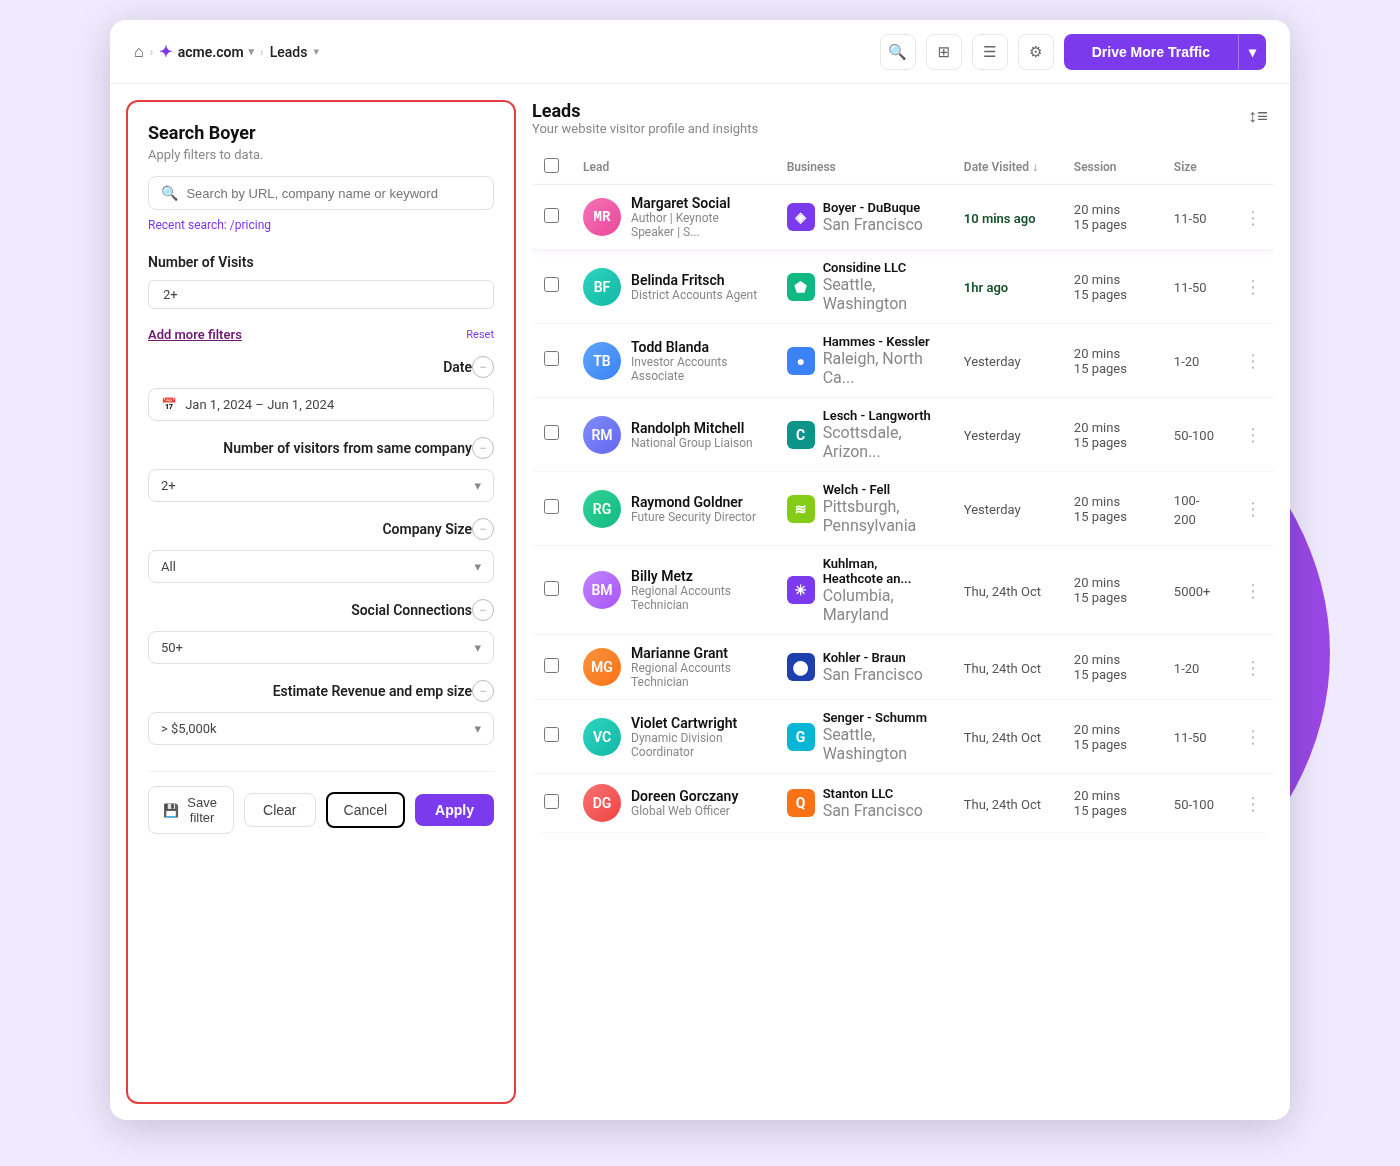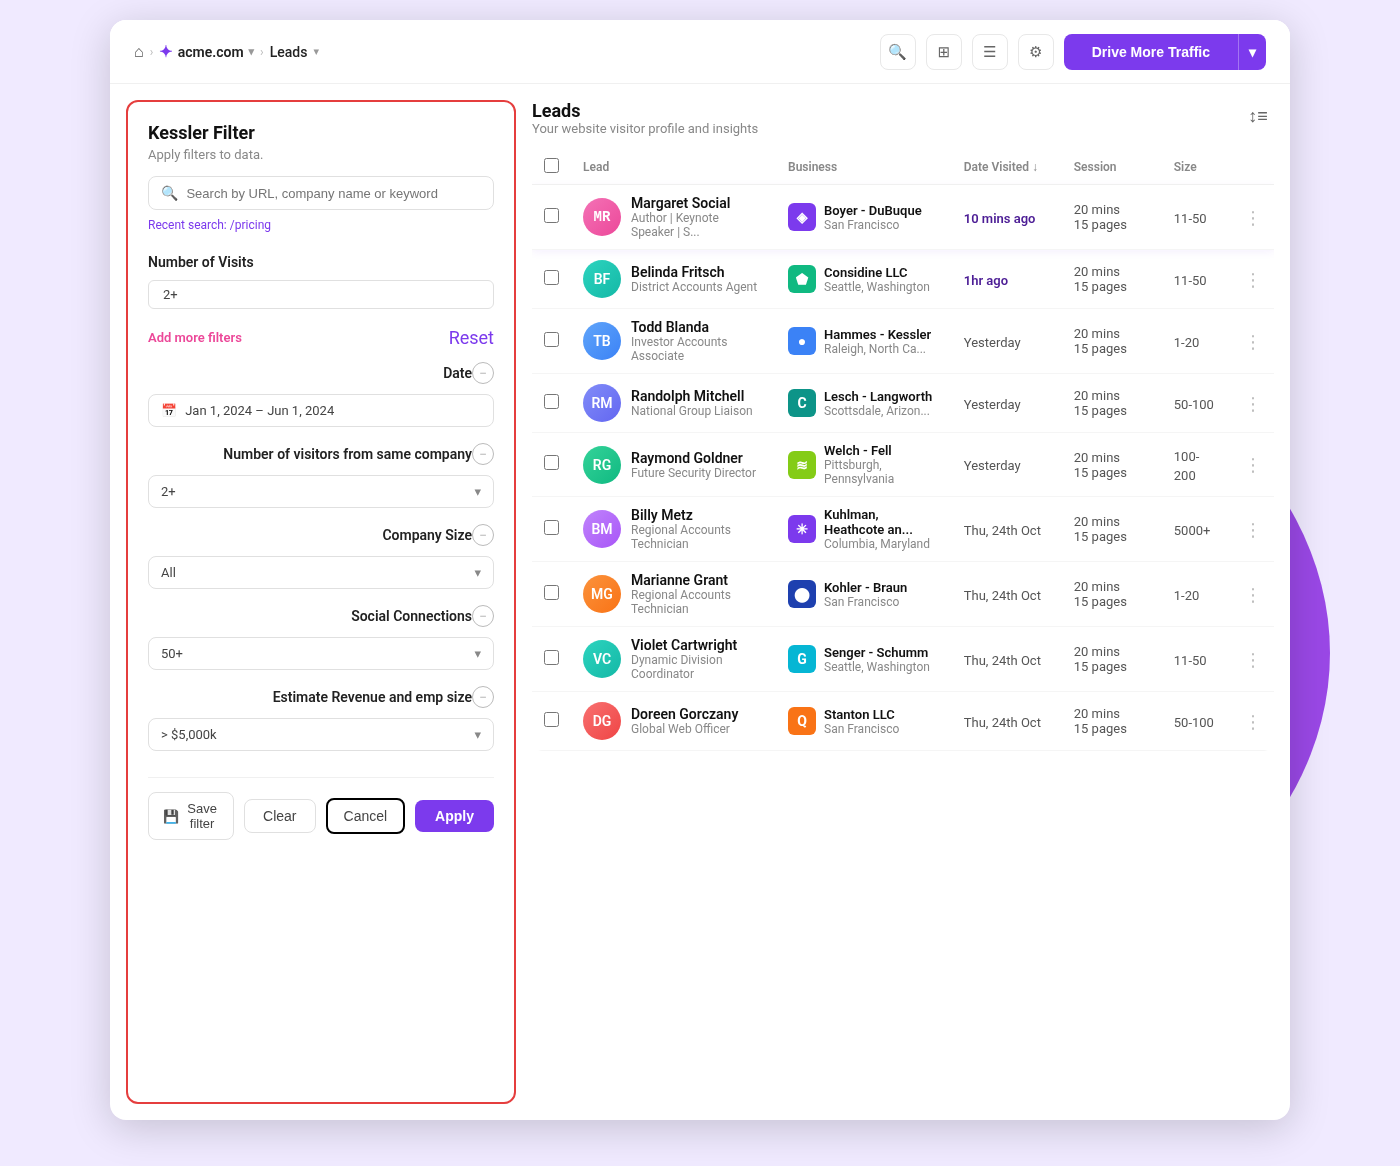--- a/index.html
+++ b/index.html
@@ -216,24 +216,25 @@
 
     .add-more-row {
       display: flex;
       align-items: center;
       justify-content: space-between;
       margin-bottom: 14px;
     }
     .add-more-row .label {
       font-size: 13px;
       font-weight: 600;
-      color: #ec4899;
+      color: #701a75;
+      text-decoration: underline;
     }
     .reset-link {
-      font-size: 18px;
+      font-size: 11px;
       color: #7c3aed;
       cursor: pointer;
     }
 
     .filter-row {
       display: flex;
       align-items: center;
       justify-content: flex-end;
       margin-bottom: 10px;
     }
@@ -433,25 +434,25 @@
       font-weight: 700;
       color: #fff;
       flex-shrink: 0;
     }
     .biz-name {
       font-size: 13px;
       font-weight: 600;
       color: #111;
     }
     .biz-location {
-      font-size: 12px;
+      font-size: 16px;
       color: #888;
     }
     .date-hot {
-      color: #4c1d95;
+      color: #14532d;
       font-weight: 600;
       font-size: 13px;
     }
     .date-normal {
       color: #555;
       font-size: 13px;
     }
     .session-cell {
       font-size: 13px;
       color: #555;
@@ -538,21 +539,21 @@
         <span class="main-part">Drive More Traffic</span>
         <span class="divider-v"></span>
         <span class="arrow-part">▾</span>
       </button>
     </div>
   </div>
 
   <div class="main-area">
 
     <div class="filter-panel">
-      <h2>Kessler Filter</h2>
+      <h2>Search Boyer</h2>
       <div class="subtitle">Apply filters to data.</div>
 
       <div class="search-box">
         <span class="search-icon-small">🔍</span>
         <input type="text" placeholder="Search by URL, company name or keyword" style="">
       </div>
 
       <div class="recent-search">
         <span>Recent search:</span>
         <span>/pricing</span>

